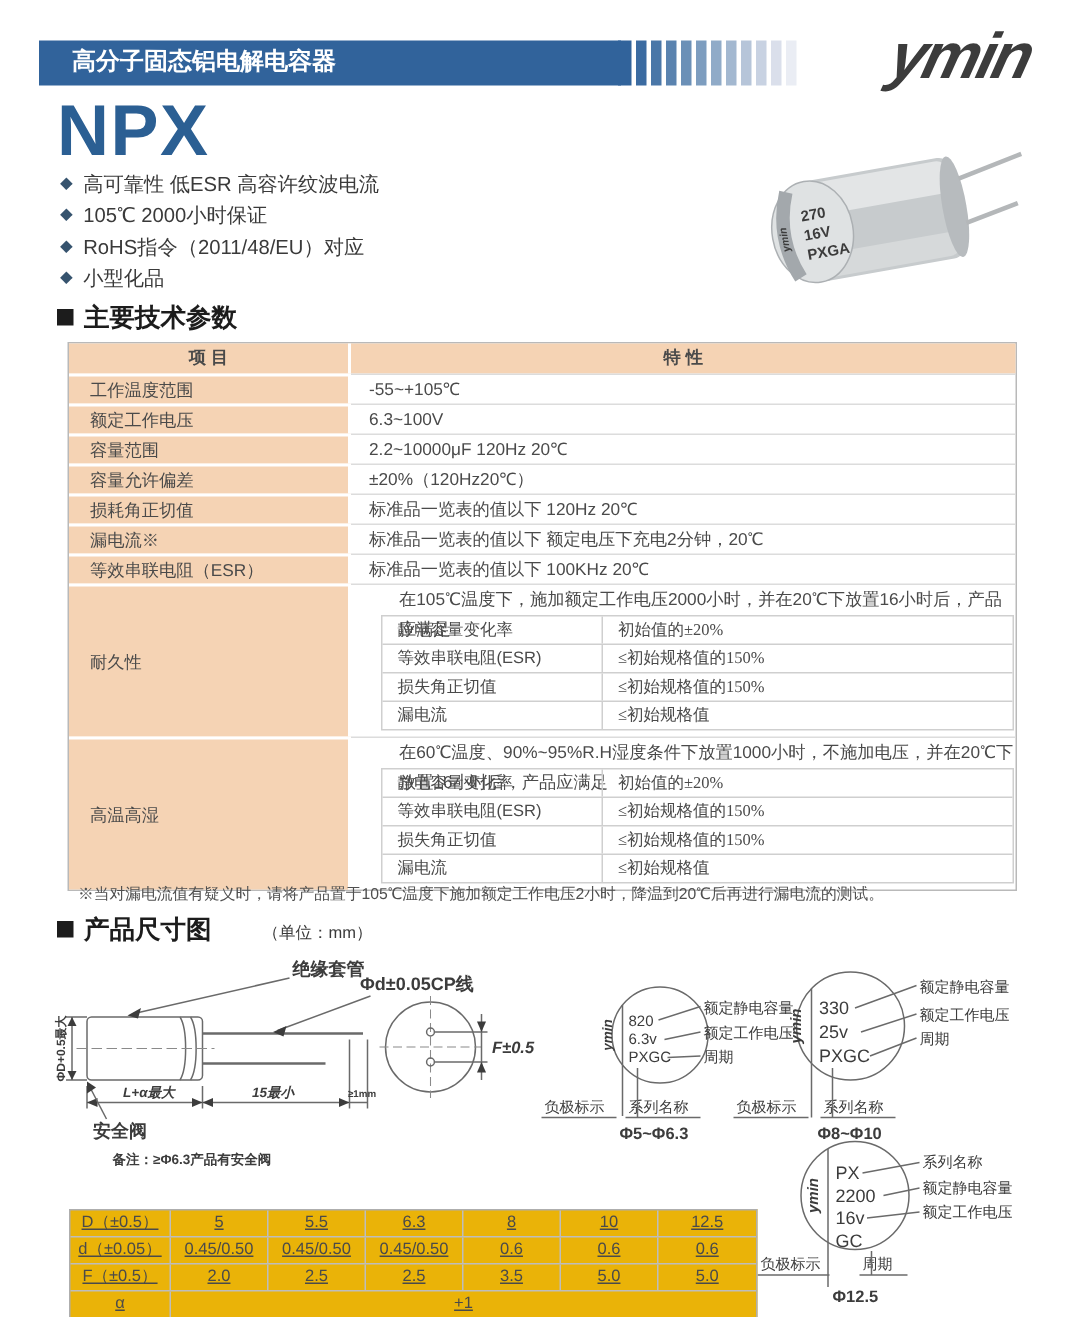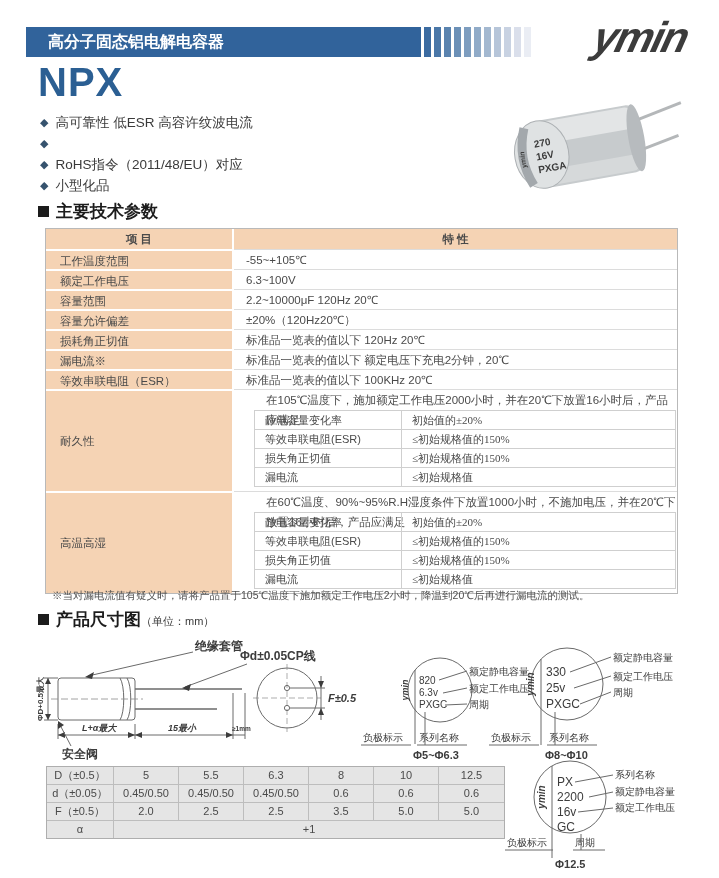--- a/index.html
+++ b/index.html
@@ -8,29 +8,29 @@
   .abs{position:absolute;}
 
   
   .topbar{left:26px;top:27px;width:388px;height:30px;background:#31639B;color:#fff;
           font-size:16px;font-weight:bold;line-height:30px;padding-left:22px;box-sizing:border-box;}
   .barcode{left:412px;top:27px;height:30px;display:flex;align-items:stretch;}
   .barcode span{display:inline-block;width:7px;margin-right:3px;}
   .logo{left:555px;top:12px;}
 
   
-  .npx{left:38px;top:60px;font-size:40px;font-weight:bold;color:#2B5F93;letter-spacing:1px;}
+  .npx{left:38px;top:60px;font-size:48px;font-weight:bold;color:#2B5F93;letter-spacing:1px;}
   .features{left:40px;top:112px;font-size:13.5px;line-height:21px;color:#3a3a3a;}
   .features .row{display:flex;align-items:center;}
   .diamond{color:#36536E;font-size:11px;margin-right:7px;}
 
   
   .sect{font-size:17px;font-weight:bold;color:#1c1c1c;}
   .sect .sq{display:inline-block;width:11px;height:11px;background:#1c1c1c;margin-right:7px;}
-  .unit{font-size:11px;font-weight:normal;color:#3a3a3a;}
+  .unit{font-size:11px;font-weight:normal;color:#3a3a3a;padding-left:34px;}
 
   
   .spec{left:45px;top:228px;width:631px;border:1px solid #b9b9b9;background:#fff;font-size:11.5px;color:#4a4a4a;}
   .srow{display:flex;}
   .c1{width:188px;background:#F5D3B4;box-sizing:border-box;flex-shrink:0;}
   .c2{flex:1;box-sizing:border-box;}
   .sph .c1,.sph .c2{height:20px;line-height:20px;text-align:center;font-weight:bold;background:#F5D3B4;}
   .sph .c1{border-right:2px solid #fff;}
   .simple .c1{height:20px;line-height:20px;padding-left:14px;border-top:2px solid #fff;border-right:2px solid #fff;}
   .simple .c2{height:20px;line-height:20px;padding-left:12px;border-top:1px solid #dcdcdc;}
@@ -39,21 +39,21 @@
   .cond{height:20px;line-height:20px;padding-left:12px;}
   .subtbl{width:420px;border:1px solid #cfcfcf;margin-bottom:4px;}
   .subrow{display:flex;height:18px;line-height:18px;font-size:11px;}
   .subrow + .subrow{border-top:1px solid #cfcfcf;justify-content:center;}
   .sp{width:147px;padding-left:10px;border-right:1px solid #cfcfcf;box-sizing:border-box;flex-shrink:0;}
   .sl{flex:1;padding-left:10px;font-family:Liberation Serif, serif;}
 
   .footnote{left:52px;top:589px;font-size:10.5px;color:#4f4f4f;}
 
   
-  .dimtbl{left:46px;top:766px;width:457px;border:1px solid #aeaeae;font-size:11px;color:#4a4a4a;background:#e5e5e5;}
+  .dimtbl{left:46px;top:806px;width:457px;border:1px solid #aeaeae;font-size:11px;color:#4a4a4a;background:#eab308;text-decoration:underline;}
   .dtrow{display:flex;height:17px;line-height:17px;text-align:center;}
   .dtrow + .dtrow{border-top:1px solid #bdbdbd;}
   .dtlabel{width:67px;border-right:1px solid #bdbdbd;box-sizing:border-box;flex-shrink:0;}
   .dtcell{width:65px;border-right:1px solid #bdbdbd;box-sizing:border-box;flex-shrink:0;}
   .dtcell:last-child{border-right:none;}
   .dtspan{flex:1;}
 
   svg{font-family:"Liberation Sans",sans-serif;}
   svg text{fill:#3c3c3c;}
   .thin{stroke:#6a6a6a;stroke-width:1;fill:none;}
@@ -89,20 +89,21 @@
   </div>
 
   <div class="abs npx">NPX</div>
   <div class="abs features">
     <div class="row">
         <span class="diamond">◆</span>
         <span>高可靠性  低ESR  高容许纹波电流</span>
       </div>
     <div class="row">
         <span class="diamond">◆</span>
+        <span>105℃  2000小时保证</span>
       </div>
     <div class="row">
         <span class="diamond">◆</span>
         <span>RoHS指令（2011/48/EU）对应</span>
       </div>
     <div class="row">
         <span class="diamond">◆</span>
         <span>小型化品</span>
       </div>
   </div>

